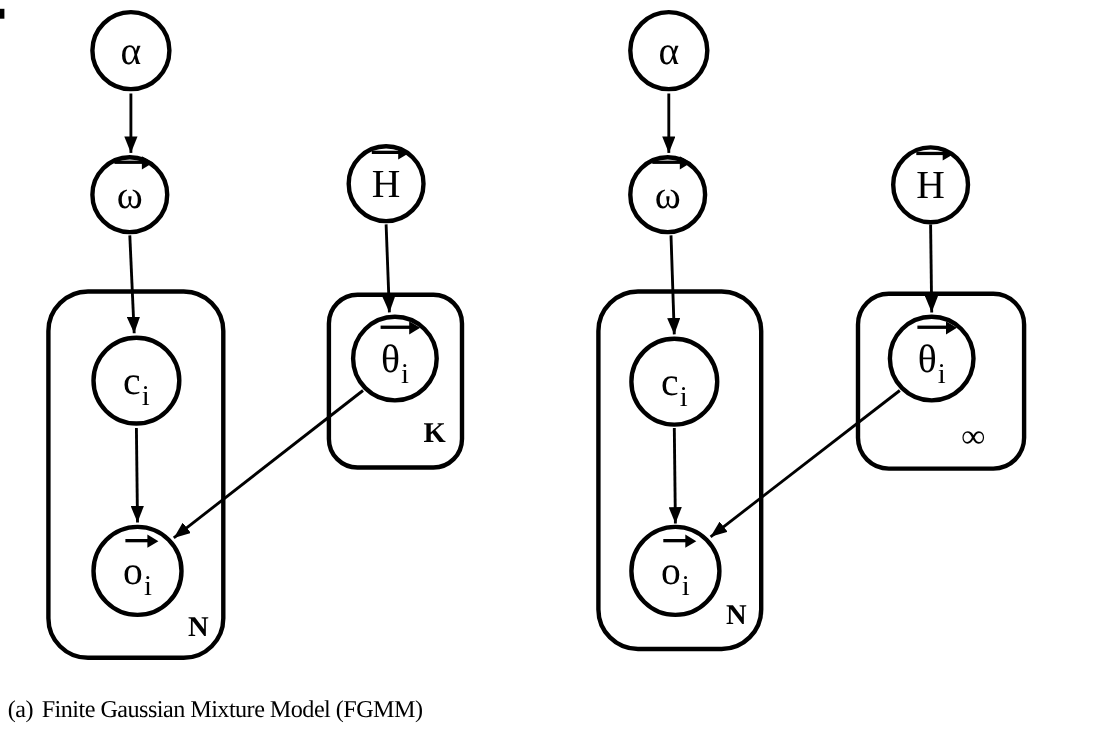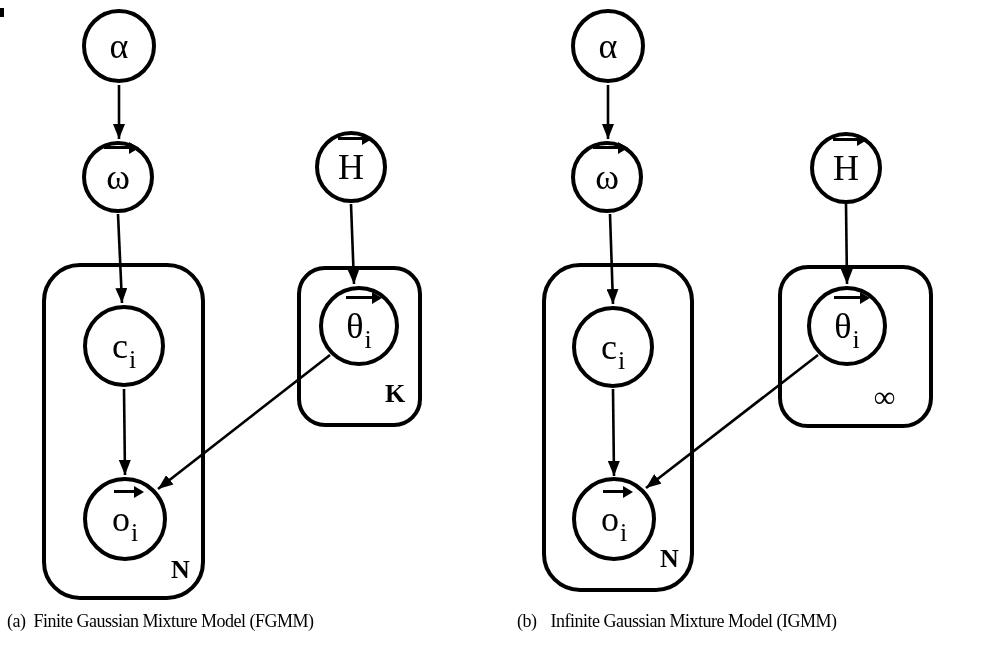--- a/index.html
+++ b/index.html
@@ -77,22 +77,22 @@
     border-left: 10px solid #000;
     border-top: 6px solid transparent;
     border-bottom: 6px solid transparent;
   }
   .vec-omega { width: 26px; left: -2px; top: -13px; }
   .vec-h     { width: 25px; left: 0px;  top: -12px; }
   .vec-o     { width: 21px; left: 2px;  top: -11px; }
   .vec-theta { width: 27px; left: 0px;  top: -12px; }
   .caption {
     position: absolute;
-    top: 604px;
-    font-size: 18px;
+    top: 628px;
+    font-size: 22px;
     line-height: 34px;
     letter-spacing: -0.5px;
     white-space: nowrap;
     z-index: 4;
   }
   .caption .cap-label { display: inline-block; }
   .caption .cap-text { display: inline-block; }
   .caption.cap-a { left: 7px; }
   .caption.cap-a .cap-text { margin-left: 8px; }
   .caption.cap-b { left: 517px; }
@@ -216,17 +216,14 @@
     <line x1="608" y1="85" x2="608" y2="139" stroke="#000" stroke-width="2.6" marker-end="url(#arrowhead)"></line>
     <line x1="610" y1="214" x2="613" y2="304" stroke="#000" stroke-width="2.6" marker-end="url(#arrowhead)"></line>
     <line x1="613" y1="389" x2="614" y2="476" stroke="#000" stroke-width="2.6" marker-end="url(#arrowhead)"></line>
     <line x1="846" y1="204" x2="847" y2="284" stroke="#000" stroke-width="2.6" marker-end="url(#arrowhead)"></line>
     <line x1="818" y1="355" x2="646" y2="488" stroke="#000" stroke-width="2.6" marker-end="url(#arrowhead)"></line>
   </svg>
 
   <div class="caption cap-a">
     <span class="cap-label">(a)</span><span class="cap-text">Finite Gaussian Mixture Model (FGMM)</span>
   </div>
-  <div class="caption cap-b">
-    <span class="cap-label">(b)</span><span class="cap-text">Infinite Gaussian Mixture Model (IGMM)</span>
-  </div>
 
 </div>
 
 </body></html>

